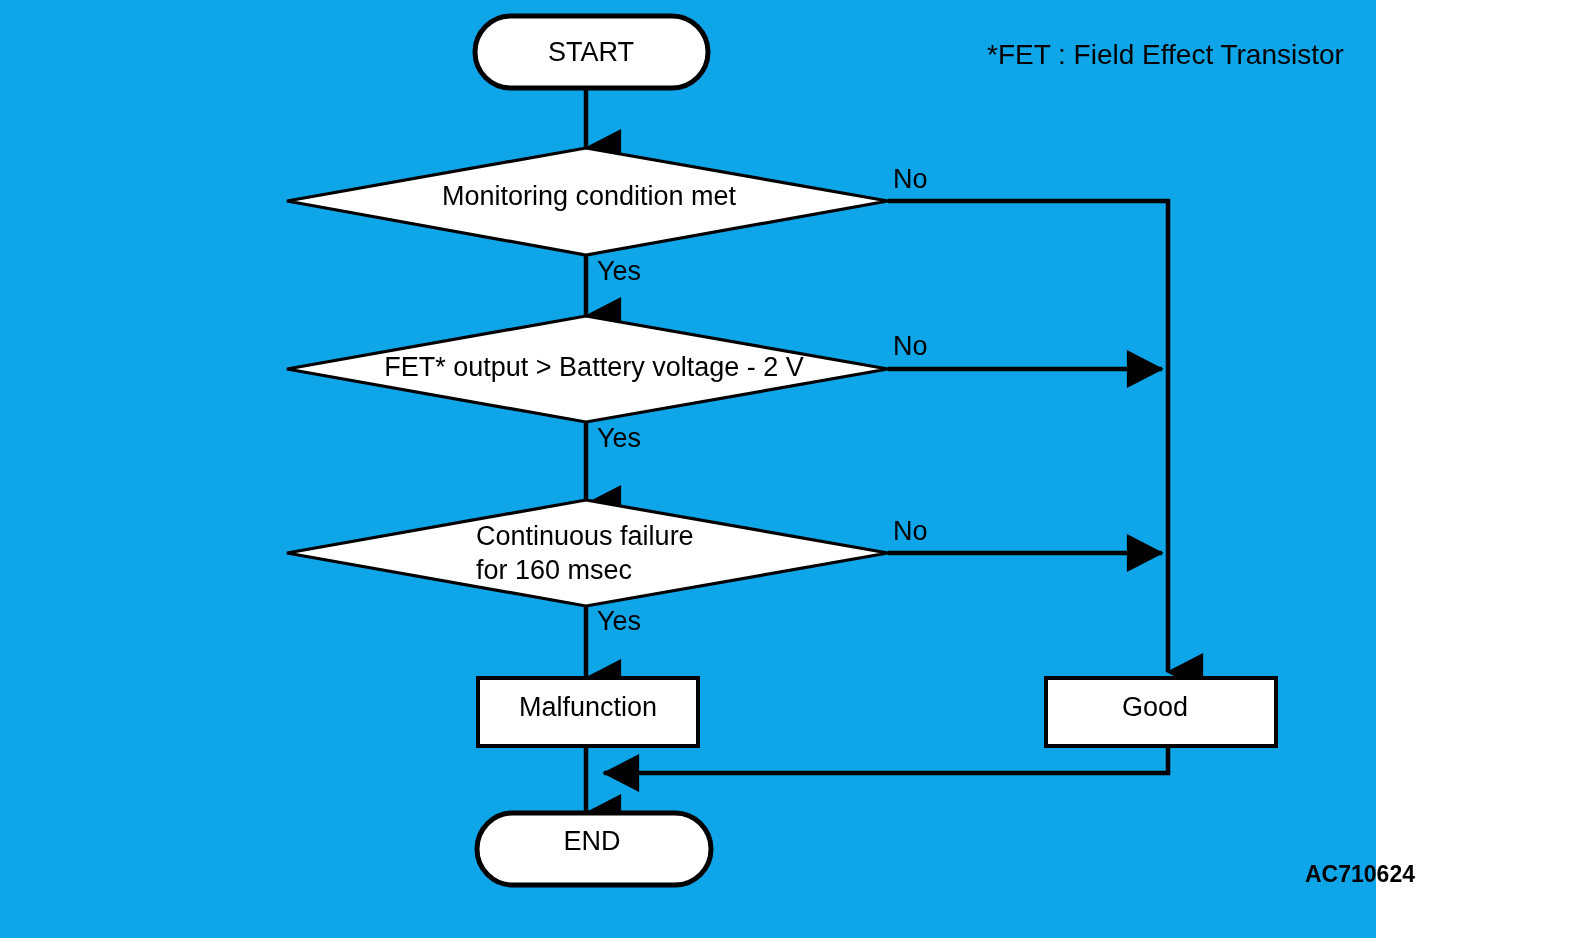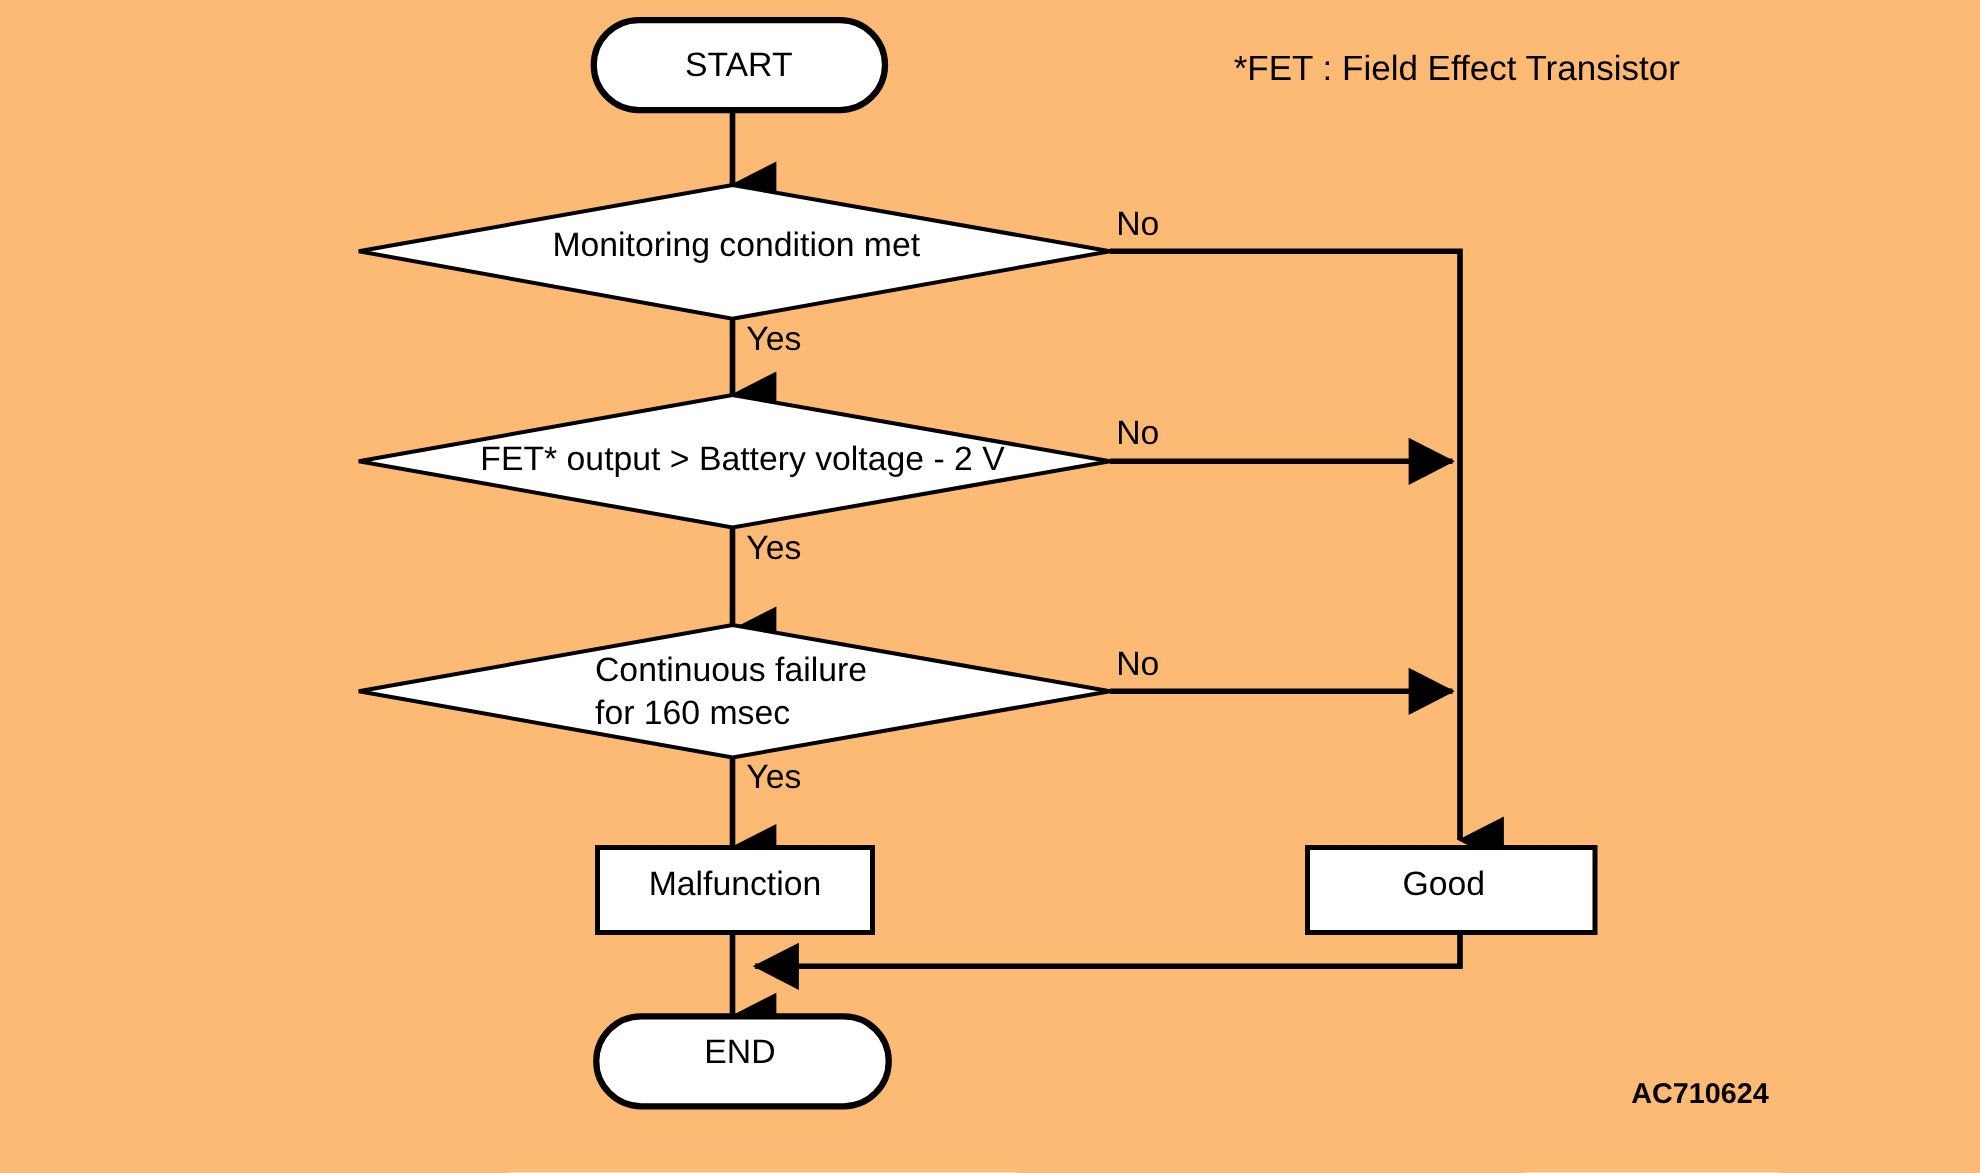--- a/index.html
+++ b/index.html
@@ -9,23 +9,23 @@
     background: #ffffff;
   }
   body {
     width: 1584px;
     height: 938px;
     font-family: "Liberation Sans", sans-serif;
     overflow: hidden;
   }
   #diagram-root {
     position: relative;
-    width: 1584px;
+    width: 1376px;
     height: 938px;
-    background: #fdba74;
+    background: #0ea5e9;
   }
   svg#flowchart {
     display: block;
     width: 1584px;
     height: 938px;
   }
   .shape-outline {
     fill: #ffffff;
     stroke: #000000;
   }

